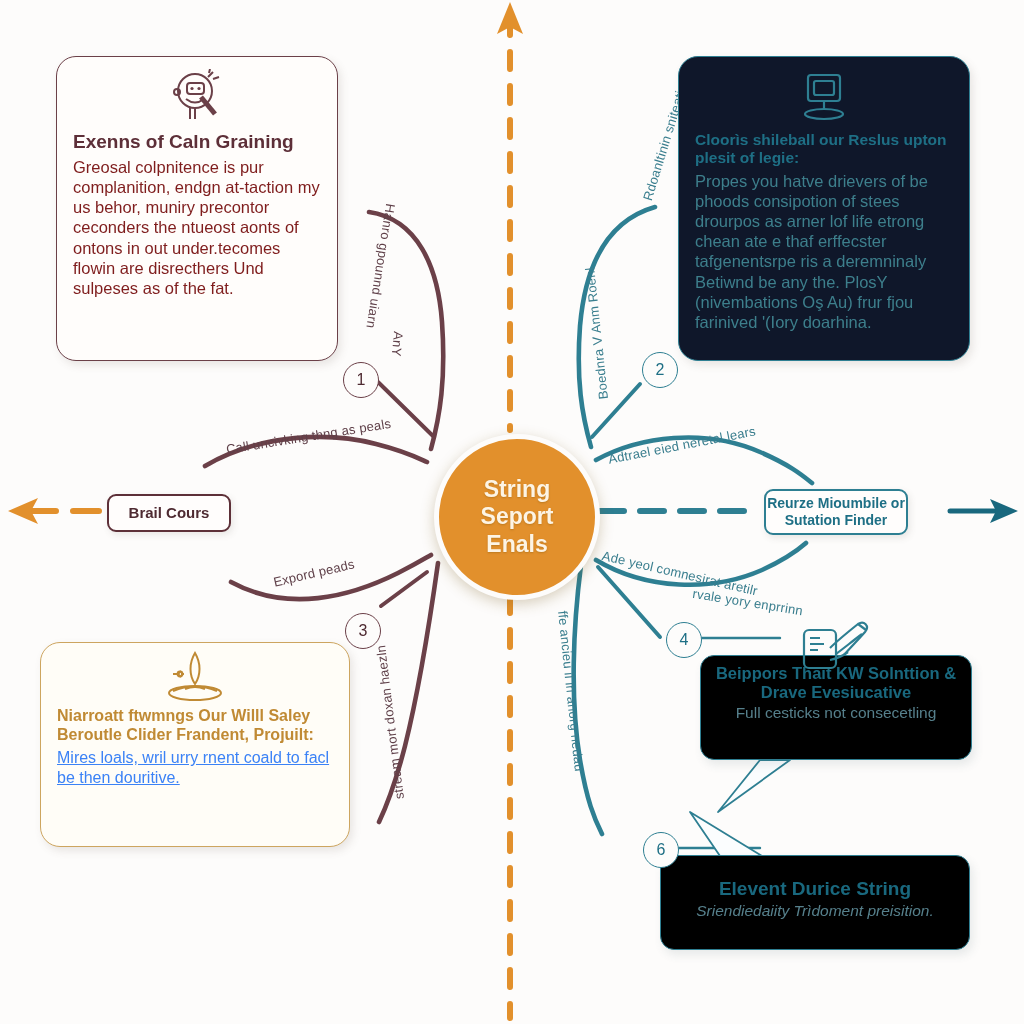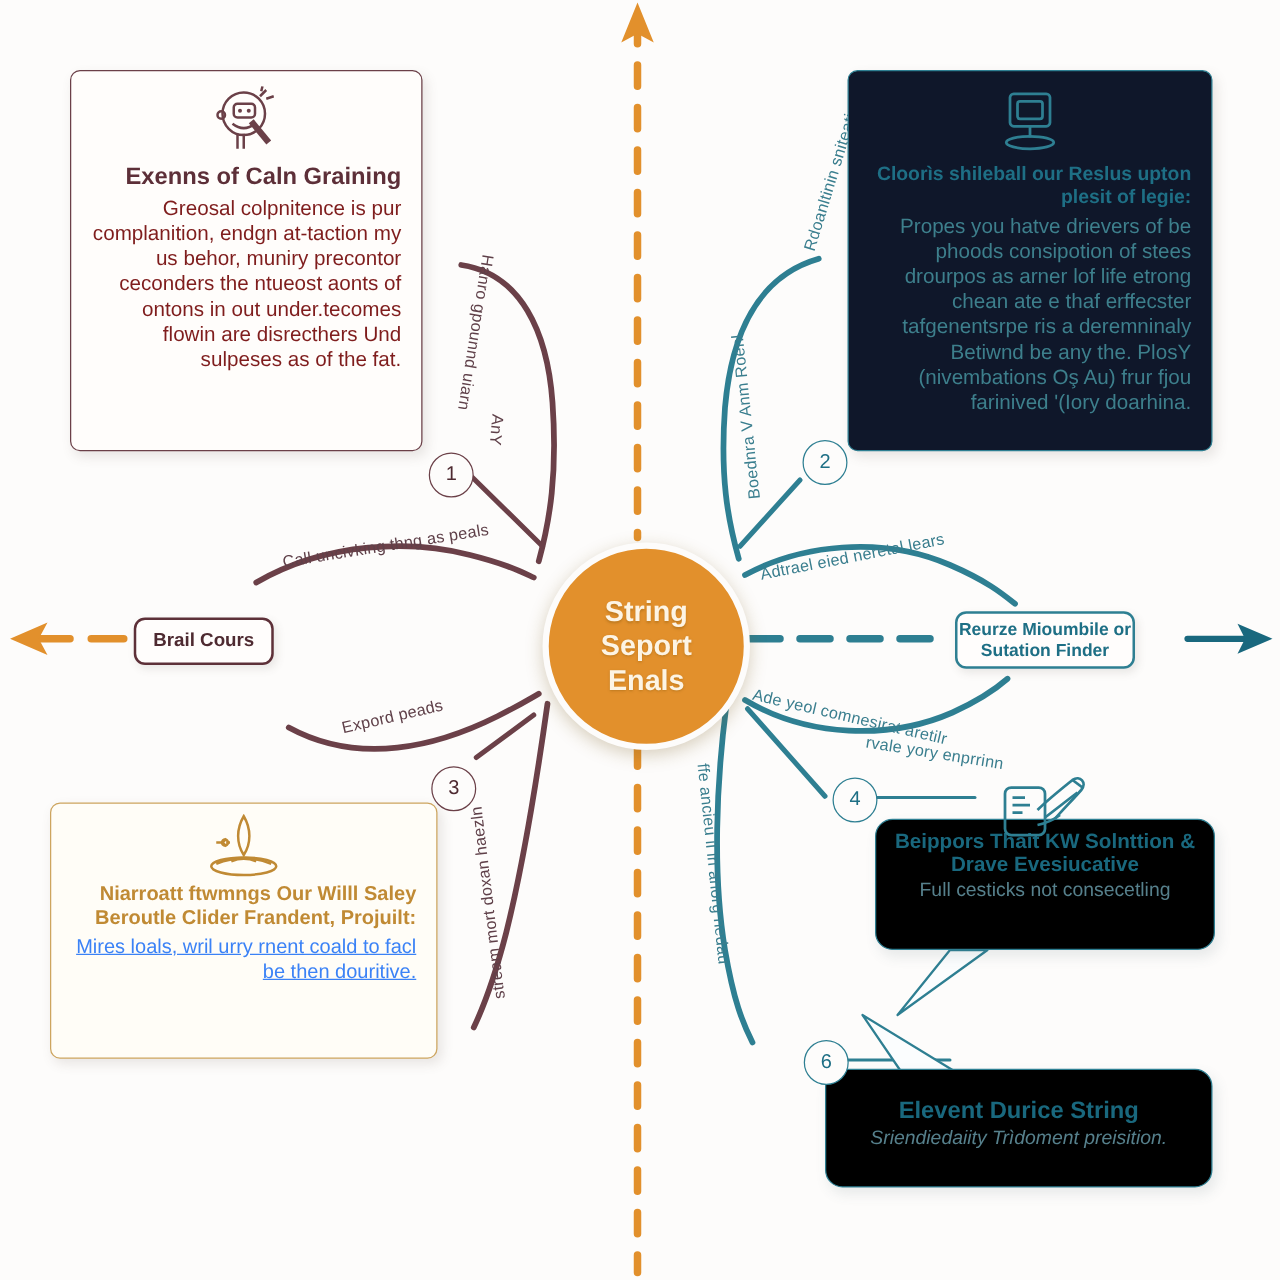--- a/index.html
+++ b/index.html
@@ -23,24 +23,24 @@
   #base {
     position: absolute; left: 0; top: 0;
     width: 1024px; height: 1024px;
     pointer-events: none;
   }
 
   
   .card {
     position: absolute;
     box-sizing: border-box;
-    border-radius: 8px;
+    border-radius: 20px;
     background: #fffdfb;
     padding: 10px 16px 14px 16px;
-    text-align: right;
+    text-align: left;
     box-shadow: 3px 4px 9px rgba(90,80,70,0.13);
   }
   .card .icon-slot {
     height: 62px;
     display: flex;
     align-items: center;
     justify-content: center;
     margin-bottom: 2px;
   }
   .card .card-title {
@@ -106,21 +106,21 @@
     background: #fffdfc;
     display: flex;
     align-items: center;
     justify-content: center;
     text-align: center;
     font-weight: bold;
     line-height: 1.2;
     box-shadow: 2px 3px 7px rgba(90,80,70,0.12);
   }
   #pill-left {
-    left: 107px; top: 494px; width: 112px; height: 38px;
+    left: 107px; top: 494px; width: 124px; height: 38px;
     border: 2px solid #5d3038;
     color: #4e2a31; font-size: 15px;
   }
   #pill-right {
     left: 764px; top: 489px; width: 144px; height: 46px;
     border: 2px solid #2e7f92;
     color: #1e6f85; font-size: 14px;
   }
 
   

